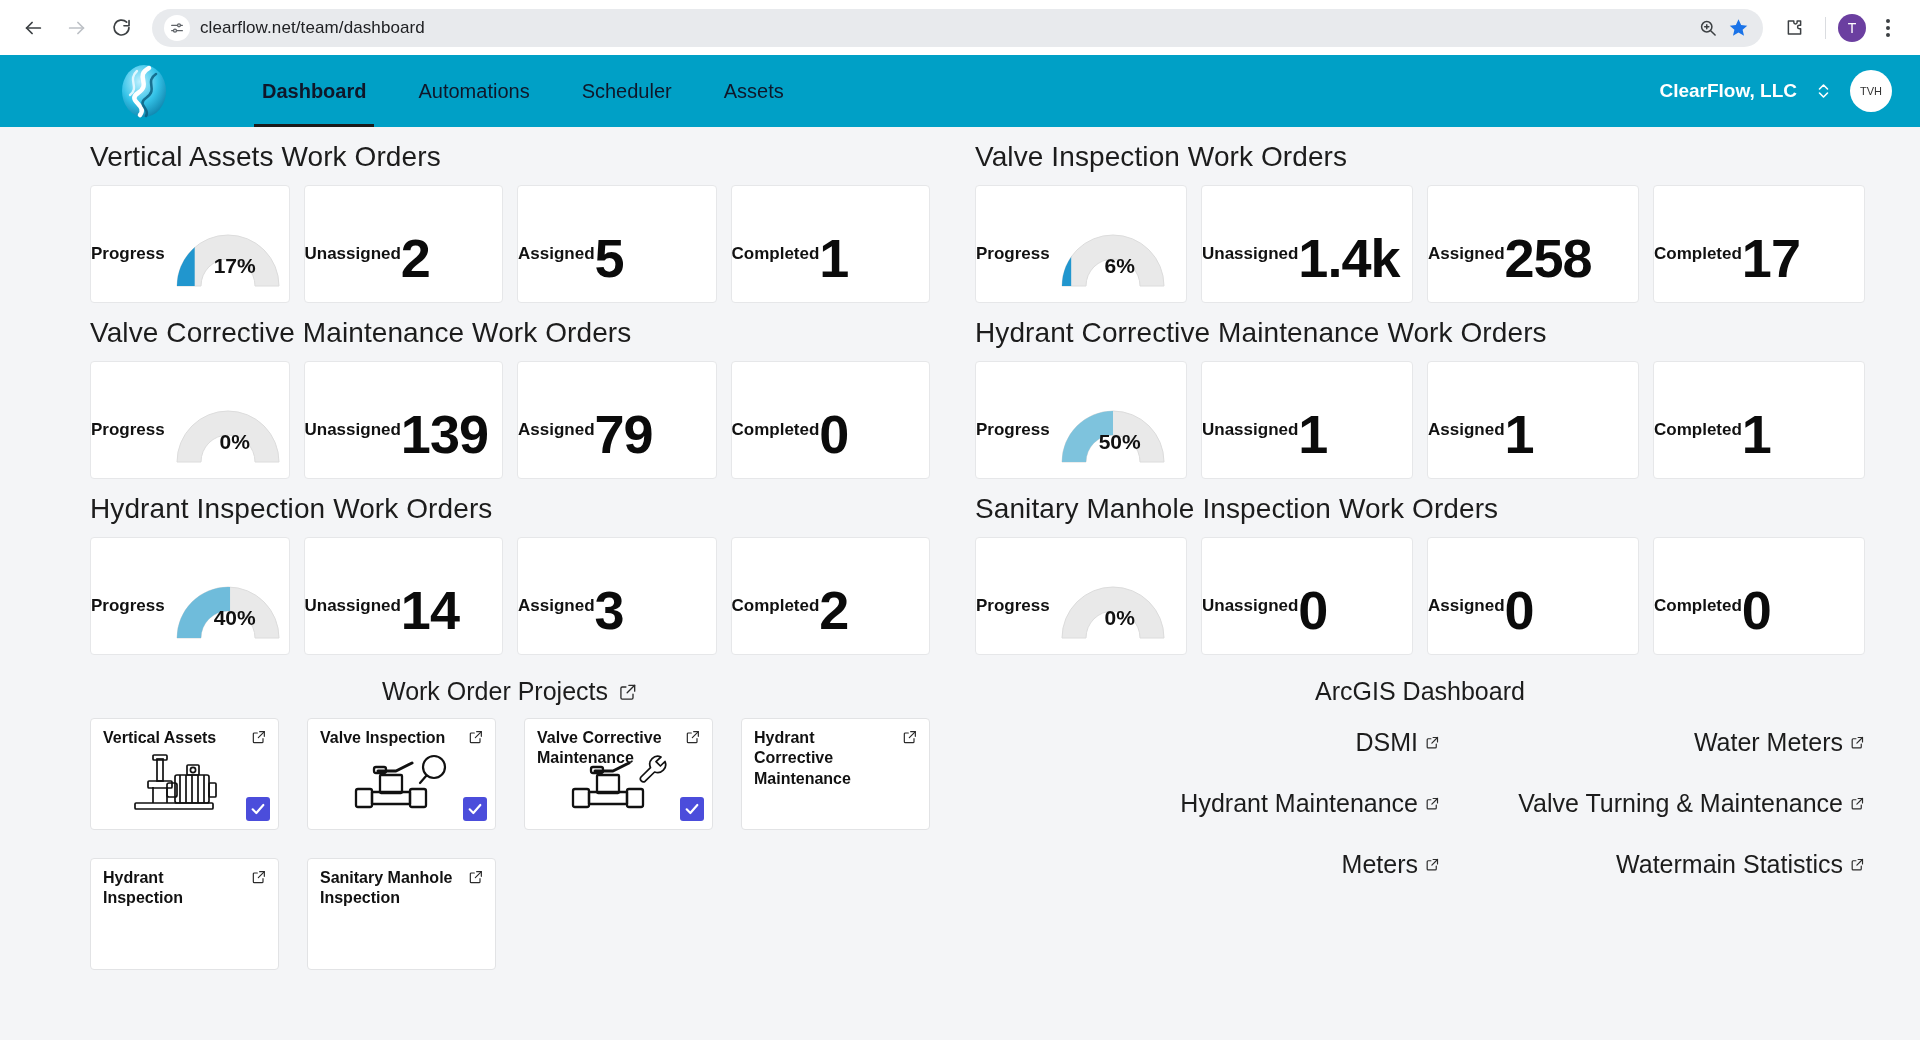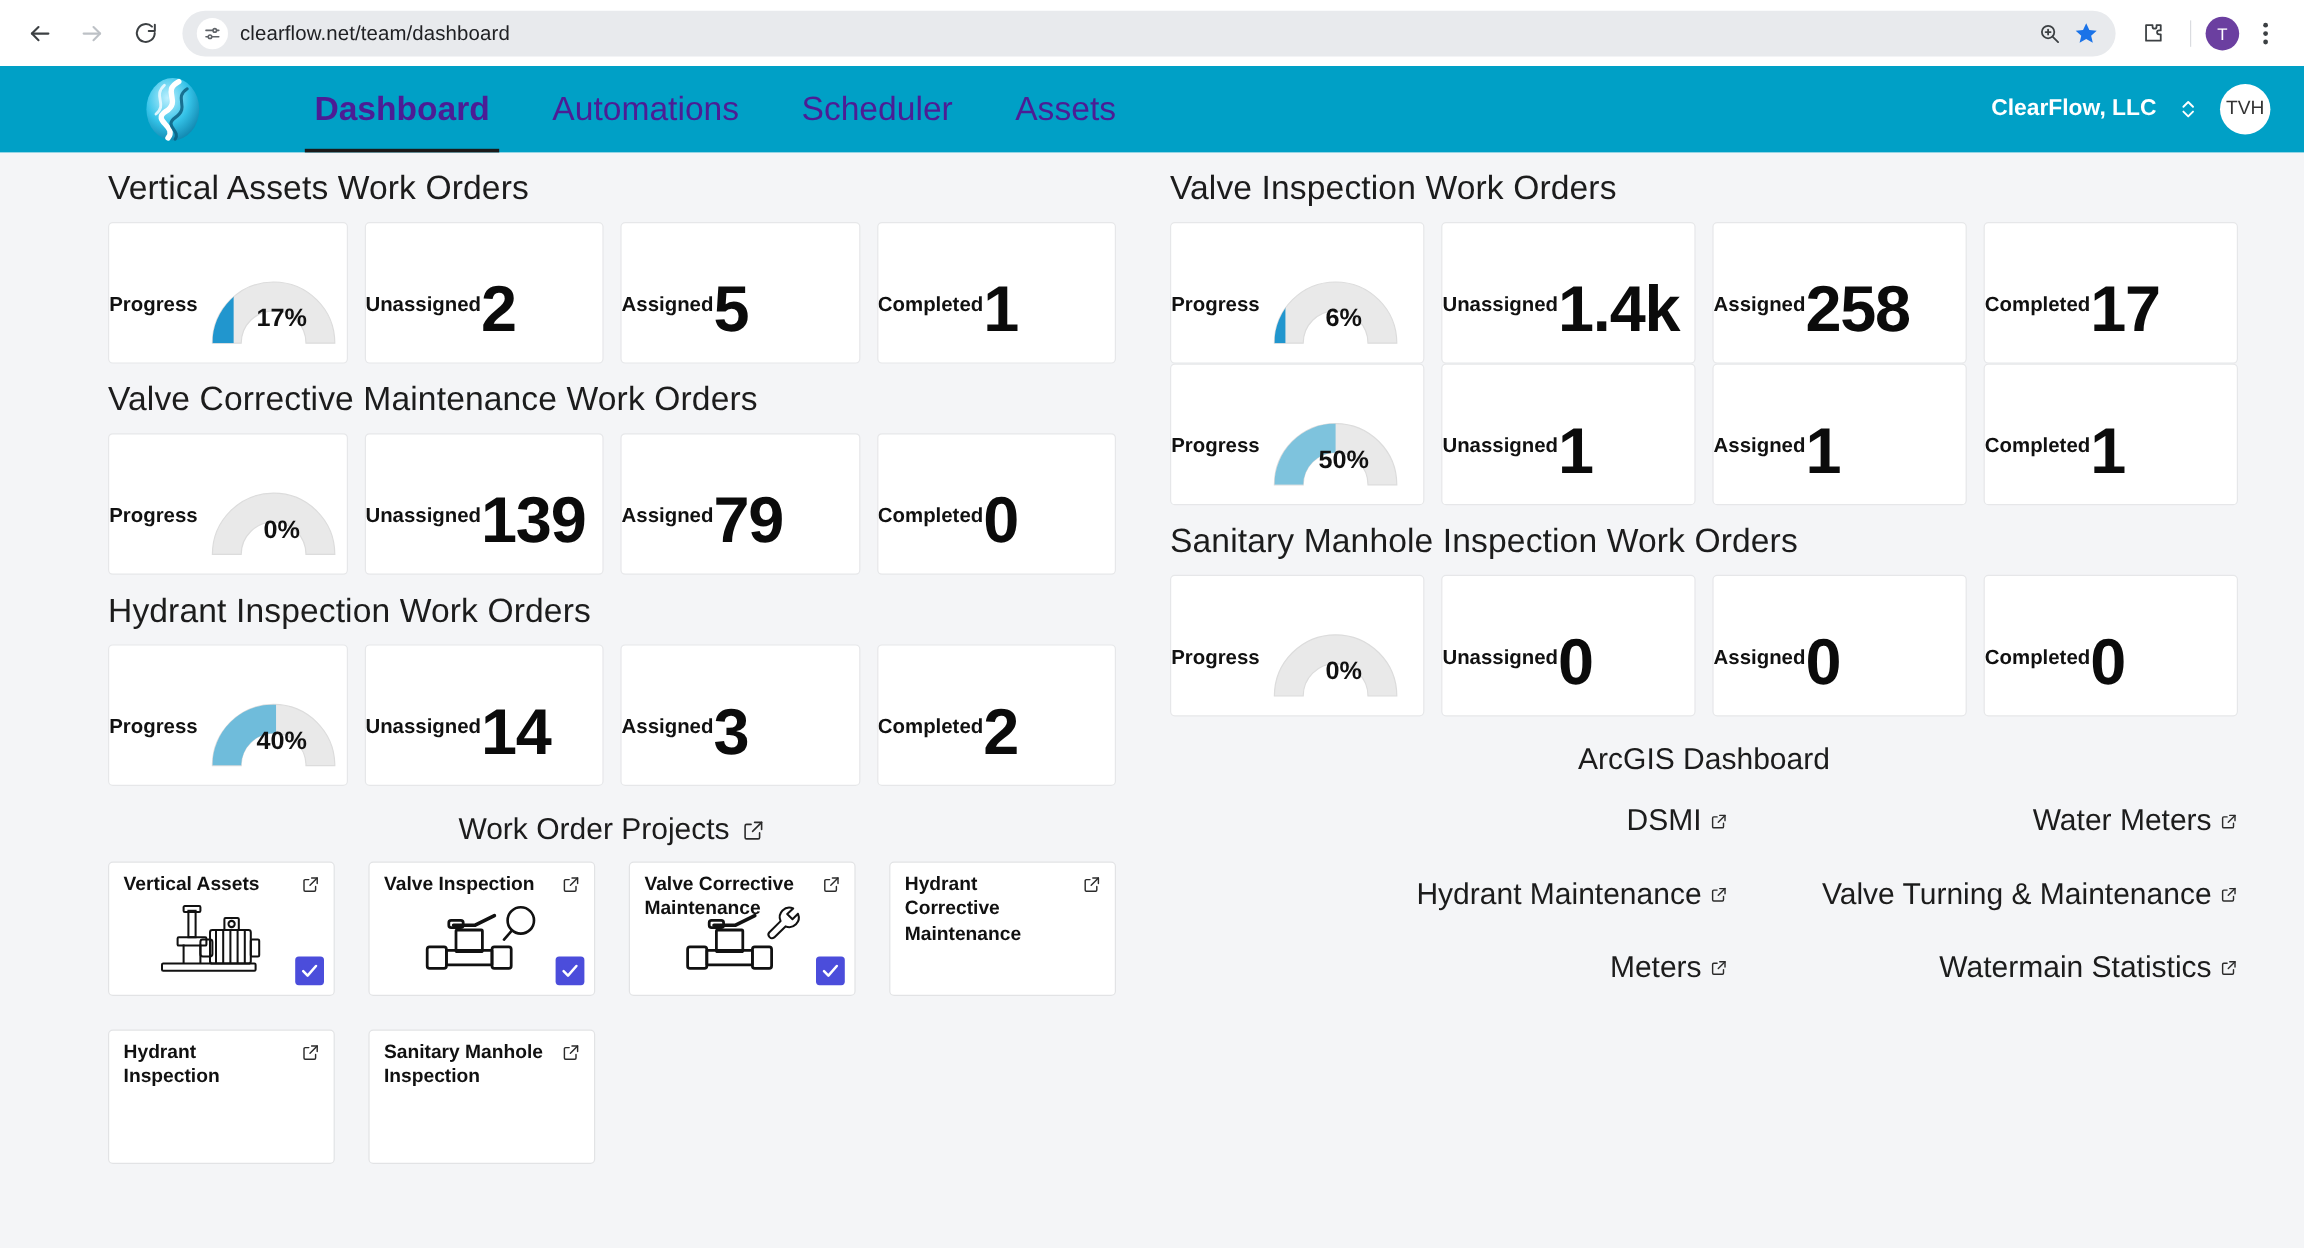--- a/index.html
+++ b/index.html
@@ -81,22 +81,22 @@
     padding: 0 28px 0 116px;
     position: relative;
   }
   .logo {
     position: absolute; left: 118px; top: 50%;
     transform: translateY(-50%);
     width: 52px; height: 58px;
   }
   .navlinks { display: flex; align-items: center; height: 100%; margin-left: 120px; }
   .navlink {
-    color: #4c1d95;
-    font-size: 28px;
+    color: #0f172a;
+    font-size: 20px;
     font-weight: 400;
     padding: 4px 26px;
     height: 100%;
     display: flex; align-items: center;
     position: relative;
     white-space: nowrap;
   }
   .navlink.active { font-weight: 700; }
   .navlink.active::after {
     content: "";
@@ -107,21 +107,21 @@
   .nav-right {
     margin-left: auto;
     display: flex; align-items: center; gap: 20px;
   }
   .org-name { color: #fff; font-size: 19px; font-weight: 700; }
   .org-chevrons { color: #fff; font-size: 16px; line-height: 1; display:flex; flex-direction:column; gap:1px;}
   .user-avatar {
     width: 42px; height: 42px; border-radius: 50%;
     background: #ffffff; color: #333;
     display: flex; align-items: center; justify-content: center;
-    font-size: 16px; font-weight: 500;
+    font-size: 11px; font-weight: 500;
   }
 
   
   .page {
     background: #f4f5f7;
     height: calc(1040px - 55px - 72px);
     overflow: hidden;
     display: flex;
   }
   .col { width: 50%; padding: 0 0 0 0; }
@@ -596,20 +596,21 @@
       <div class="kpi-card">
         <div class="kpi-label">Assigned</div>
         <div class="kpi-value">258</div>
       </div>
       <div class="kpi-card">
         <div class="kpi-label">Completed</div>
         <div class="kpi-value">17</div>
       </div>
     </div>
 
+    <h2 class="group-title">Hydrant Corrective Maintenance Work Orders</h2>
     <div class="kpi-row">
       <div class="kpi-card">
         <div class="kpi-label">Progress</div>
         <div class="gauge-wrap">
           <svg width="126" height="72" viewBox="0 0 126 72">
             <path d="M12 66 A51 51 0 0 1 114 66 L90 66 A27 27 0 0 0 36 66 Z" fill="#e9e9e9" stroke="#dcdcdc" stroke-width="1"></path>
             <path class="gauge-fill" d="M12 66 A51 51 0 0 1 114 66 L90 66 A27 27 0 0 0 36 66 Z" fill="#7ec3dd" style="clip-path: inset(0 50% 0 0);"></path>
           </svg>
           <div class="gauge-pct">50%</div>
         </div>

